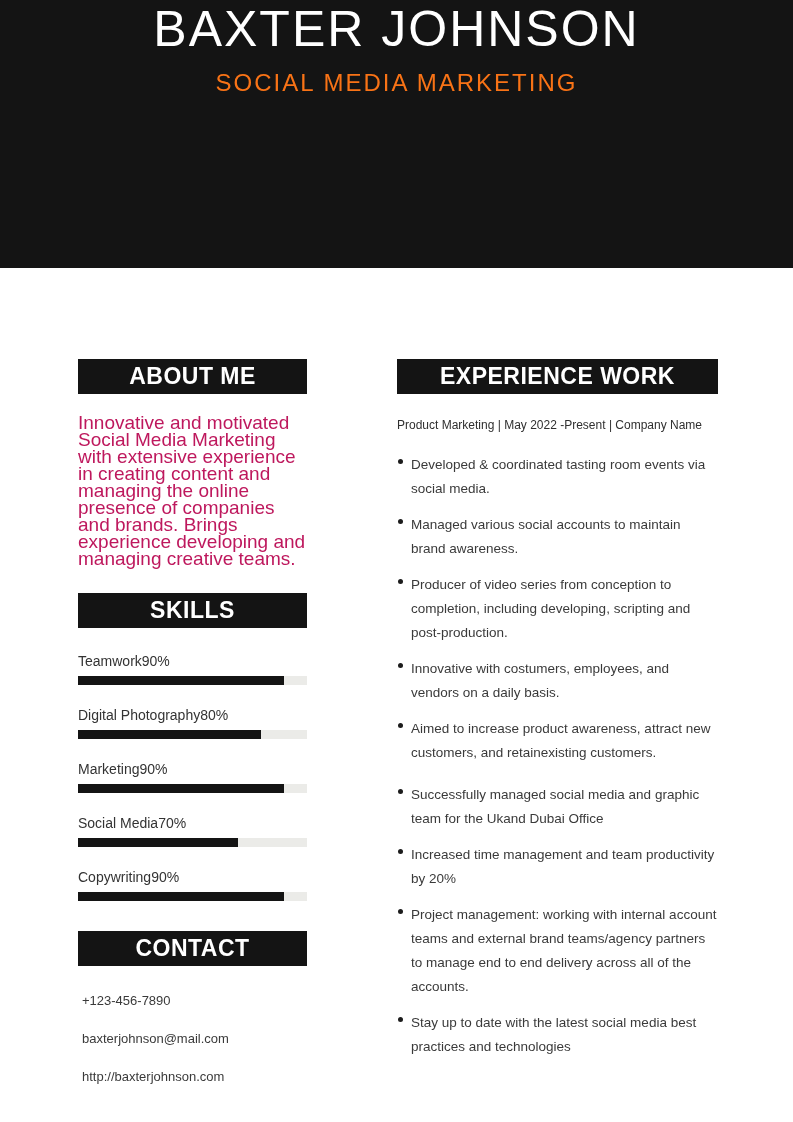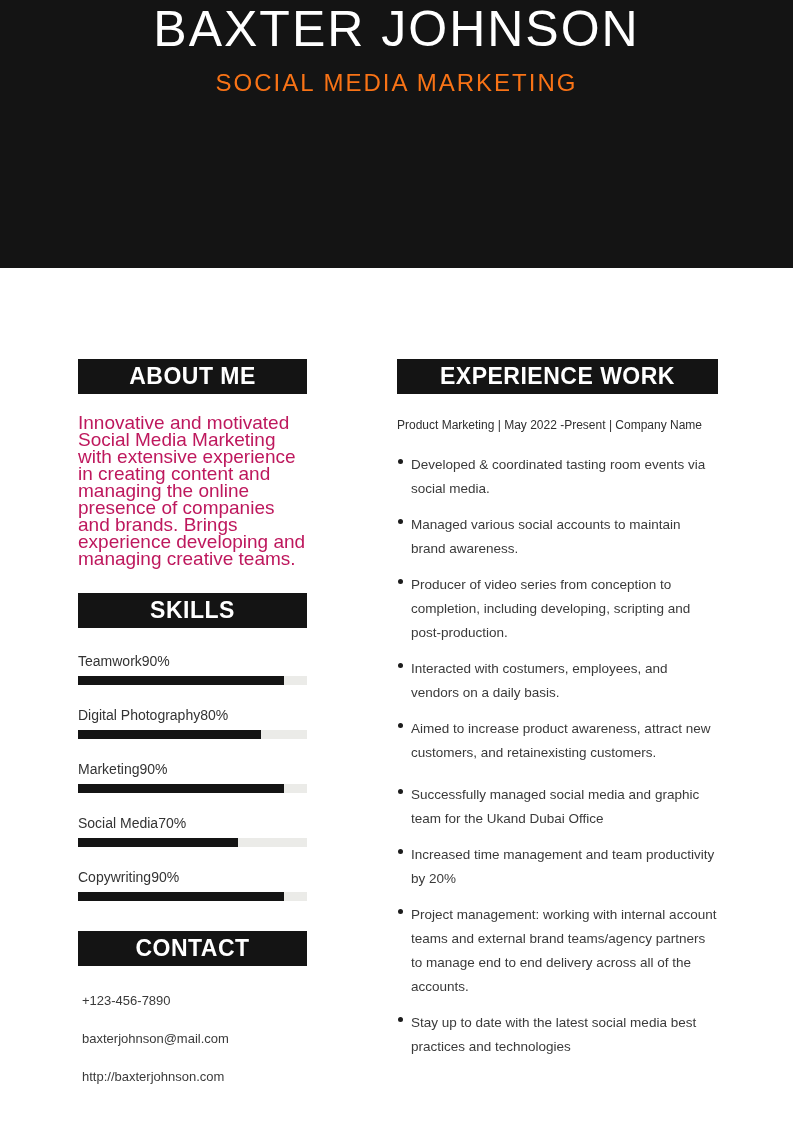--- a/index.html
+++ b/index.html
@@ -208,21 +208,21 @@
     <main class="col-right">
       <section>
         <div class="bar">EXPERIENCE WORK</div>
 
         <div class="job">
           <div class="job-title">Product Marketing | May 2022 -Present | Company Name</div>
           <ul class="job-bullets">
             <li>Developed &amp; coordinated tasting room events via social media.</li>
             <li>Managed various social accounts to maintain brand awareness.</li>
             <li>Producer of video series from conception to completion, including developing, scripting and post-production.</li>
-            <li>Interacted with costumers, employees, and vendors on a daily basis.</li>
+            <li>Innovative with costumers, employees, and vendors on a daily basis.</li>
             <li>Aimed to increase product awareness, attract new customers, and retainexisting customers.</li>
           </ul>
         </div>
 
         <div class="job">
           <ul class="job-bullets">
             <li>Successfully managed social media and graphic team for the Ukand Dubai Office</li>
             <li>Increased time management and team productivity by 20%</li>
             <li>Project management: working with internal account teams and external brand teams/agency partners to manage end to end delivery across all of the accounts.</li>
             <li>Stay up to date with the latest social media best practices and technologies</li>

